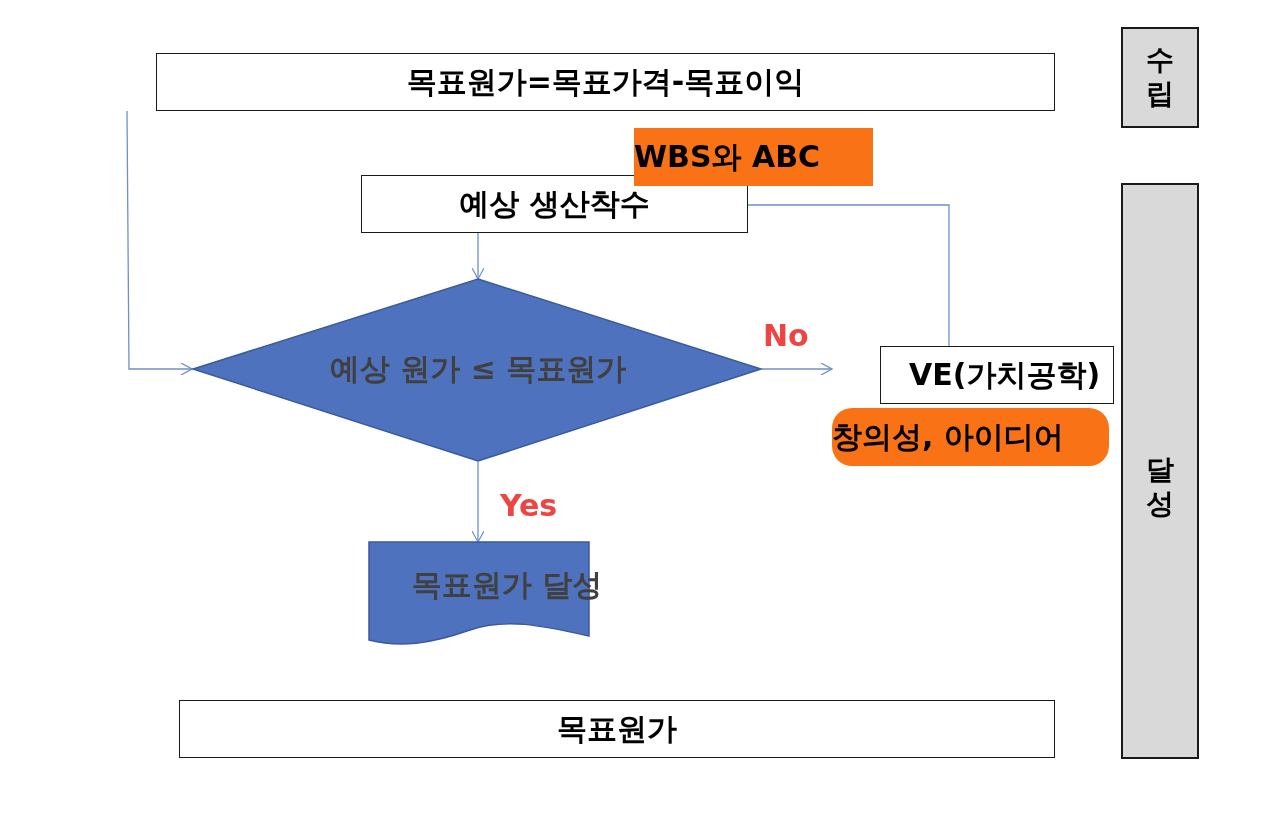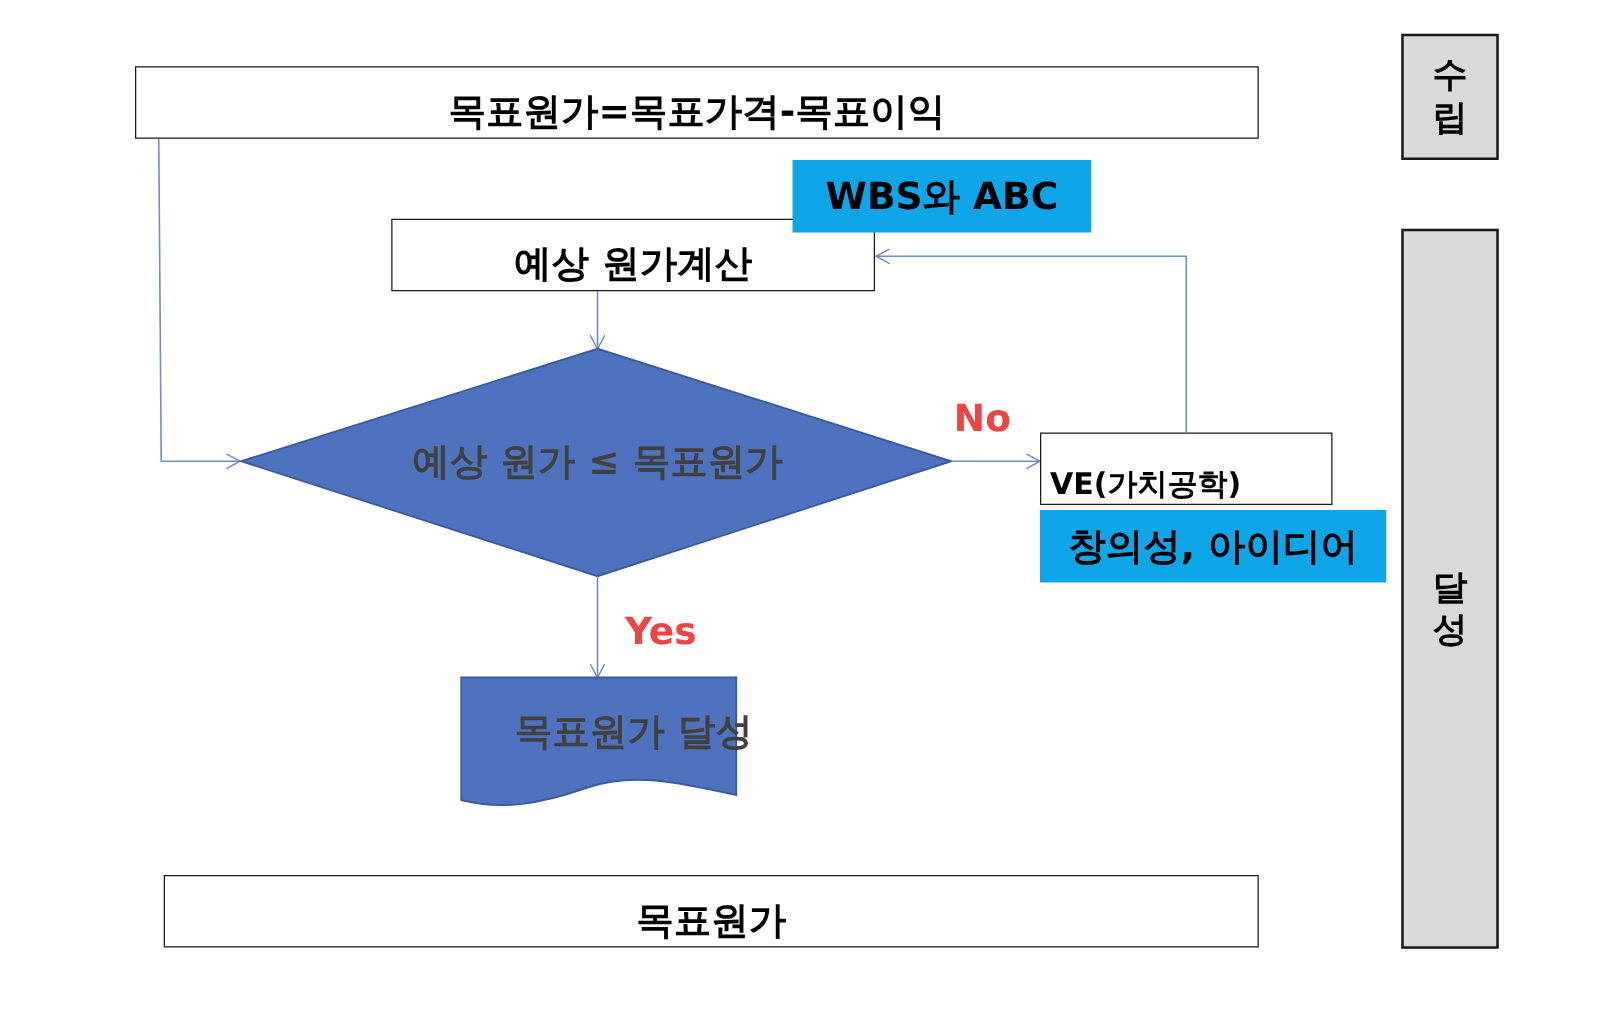--- a/index.html
+++ b/index.html
@@ -1,22 +1,22 @@
 <!DOCTYPE html>
 <html><head>
 <meta charset="utf-8">
 <style>
   html, body { margin: 0; padding: 0; background: #ffffff; }
   body { width: 1280px; height: 818px; position: relative; overflow: hidden;
          font-family: "DejaVu Sans", "Liberation Sans", sans-serif; }
   .box { position: absolute; box-sizing: border-box; border: 1.5px solid #1a1a1a;
-         background: #ffffff; display: flex; align-items: flex-end; justify-content: center;
-         font-weight: bold; color: #000; }
-  .tag { position: absolute; box-sizing: border-box; background: #0ea5e9;
-         display: flex; align-items: center; justify-content: center;
+         background: #ffffff; display: flex; align-items: center; justify-content: center;
+         font-weight: bold; color: #000; margin-left: 48px; }
+  .tag { position: absolute; box-sizing: border-box; background: #f97316;
+         display: flex; align-items: center; 
          font-weight: bold; color: #000; }
   .side { position: absolute; box-sizing: border-box; border: 2px solid #1a1a1a;
           background: #d9d9d9; display: flex; flex-direction: column; align-items: center;
           font-weight: bold; color: #000; font-size: 28px; line-height: 34px; }
   .label { position: absolute; font-weight: bold; color: #ef4444; }
   svg.lines { position: absolute; left: 0; top: 0; }
   .shape-text { position: absolute; color: #404040; font-weight: bold;
                 display: flex; align-items: center; justify-content: center; }
 </style>
 </head>
@@ -42,36 +42,36 @@
   <line x1="478" y1="461" x2="478" y2="542" stroke="#6f8fc9" stroke-width="1.3" marker-end="url(#arr)"></line>
 
   <path d="M369,542 L589,542 L589,636 C540,625 505,618 470,630 C430,644 400,648 369,640 Z" fill="#4f72be" stroke="#3a5a9e" stroke-width="1.5"></path>
 </svg>
 
 <div class="box" style="left:108px; top:53px; width:899px; height:58px; font-size:30px;">
   <span>목표원가=목표가격-목표이익</span>
 </div>
 
 <div class="box" style="left:313px; top:175px; width:387px; height:58px; font-size:30px;">
-  <span>예상 원가계산</span>
+  <span>예상 생산착수</span>
 </div>
 
 <div class="tag" style="left:634px; top:128px; width:239px; height:58px; font-size:30px;">
   <span>WBS와 ABC</span>
 </div>
 
 <div class="shape-text" style="left:250px; top:345px; width:456px; height:48px; font-size:30px;">예상 원가 ≤ 목표원가</div>
 
 <div class="label" style="left:763px; top:318px; font-size:30px;">No</div>
 
-<div class="box" style="left:832px; top:346px; width:234px; height:58px; font-size:24px; justify-content:flex-start; padding-left:7px;">
+<div class="box" style="left:832px; top:346px; width:234px; height:58px; font-size:30px; justify-content:flex-start; padding-left:28px;">
   <span>VE(가치공학)</span>
 </div>
 
-<div class="tag" style="left:832px; top:408px; width:277px; height:58px; font-size:30px;">
+<div class="tag" style="left:832px; top:408px; width:277px; height:58px; font-size:30px;border-radius:20px;">
   <span>창의성, 아이디어</span>
 </div>
 
 <div class="label" style="left:500px; top:488px; font-size:30px;">Yes</div>
 
 <div class="shape-text" style="left:369px; top:560px; width:220px; height:50px; font-size:30px;margin-left:28px;">목표원가 달성</div>
 
 <div class="box" style="left:131px; top:700px; width:876px; height:58px; font-size:30px;">
   <span>목표원가</span>
 </div>

